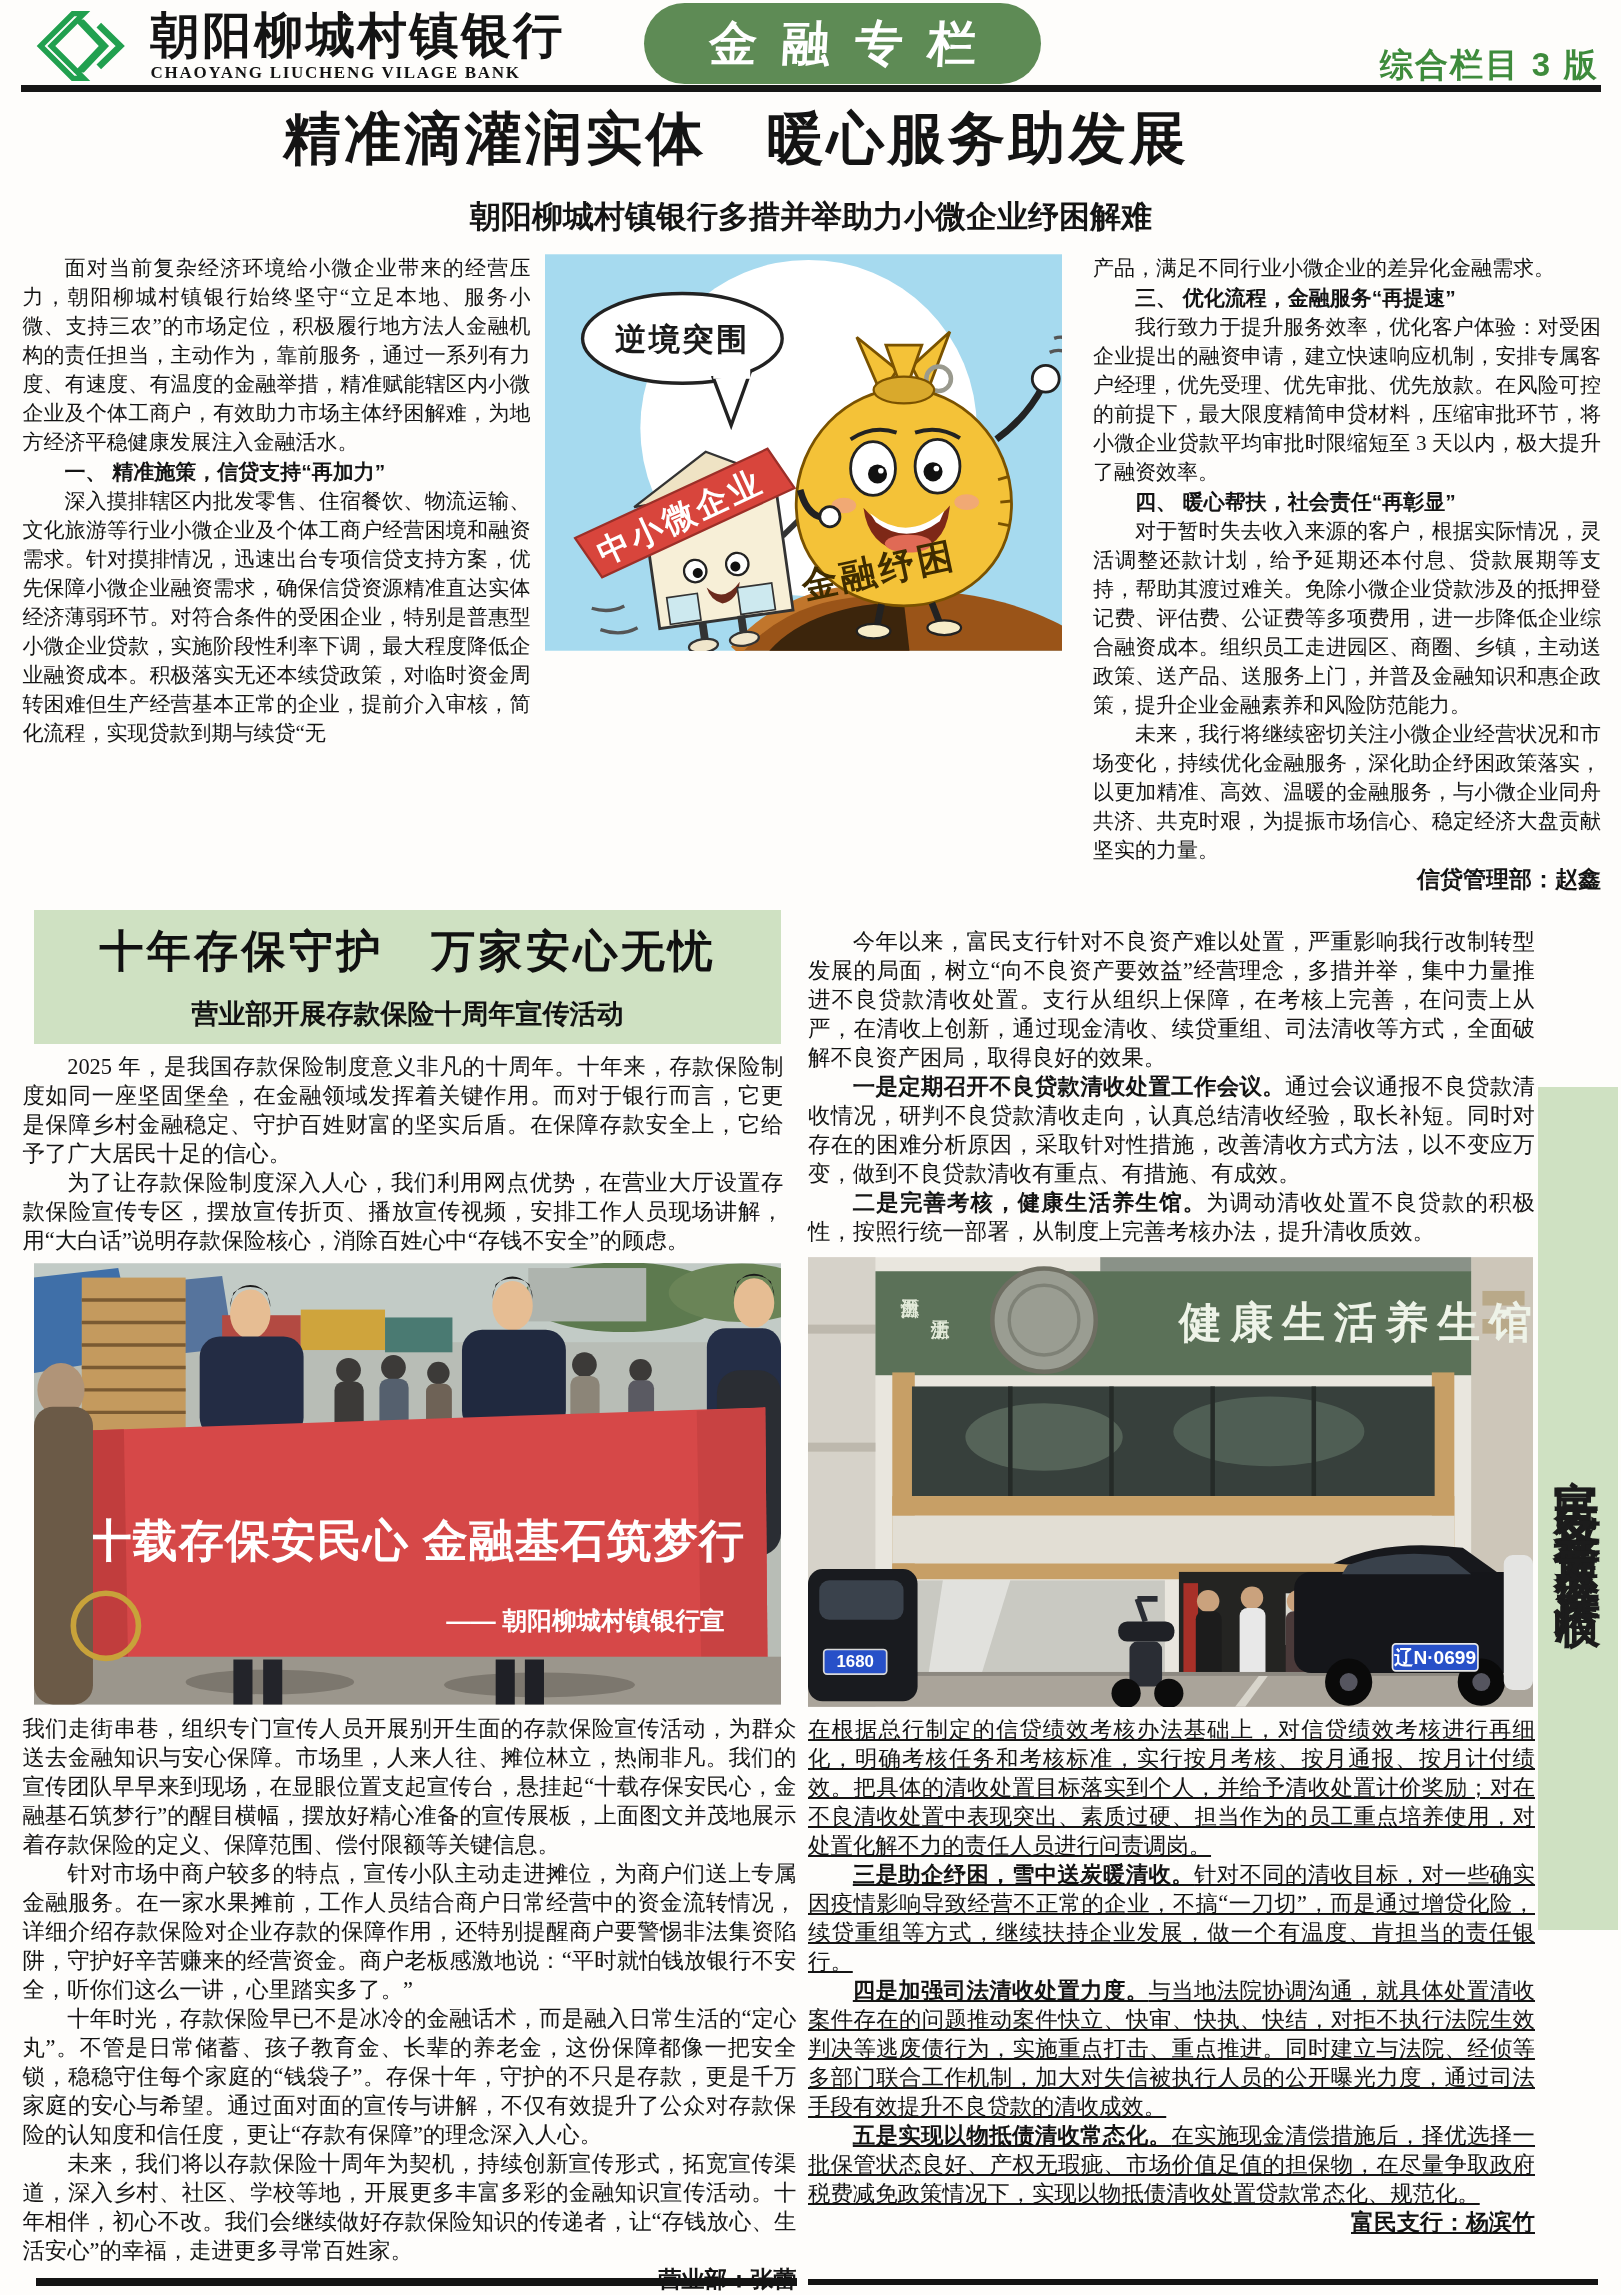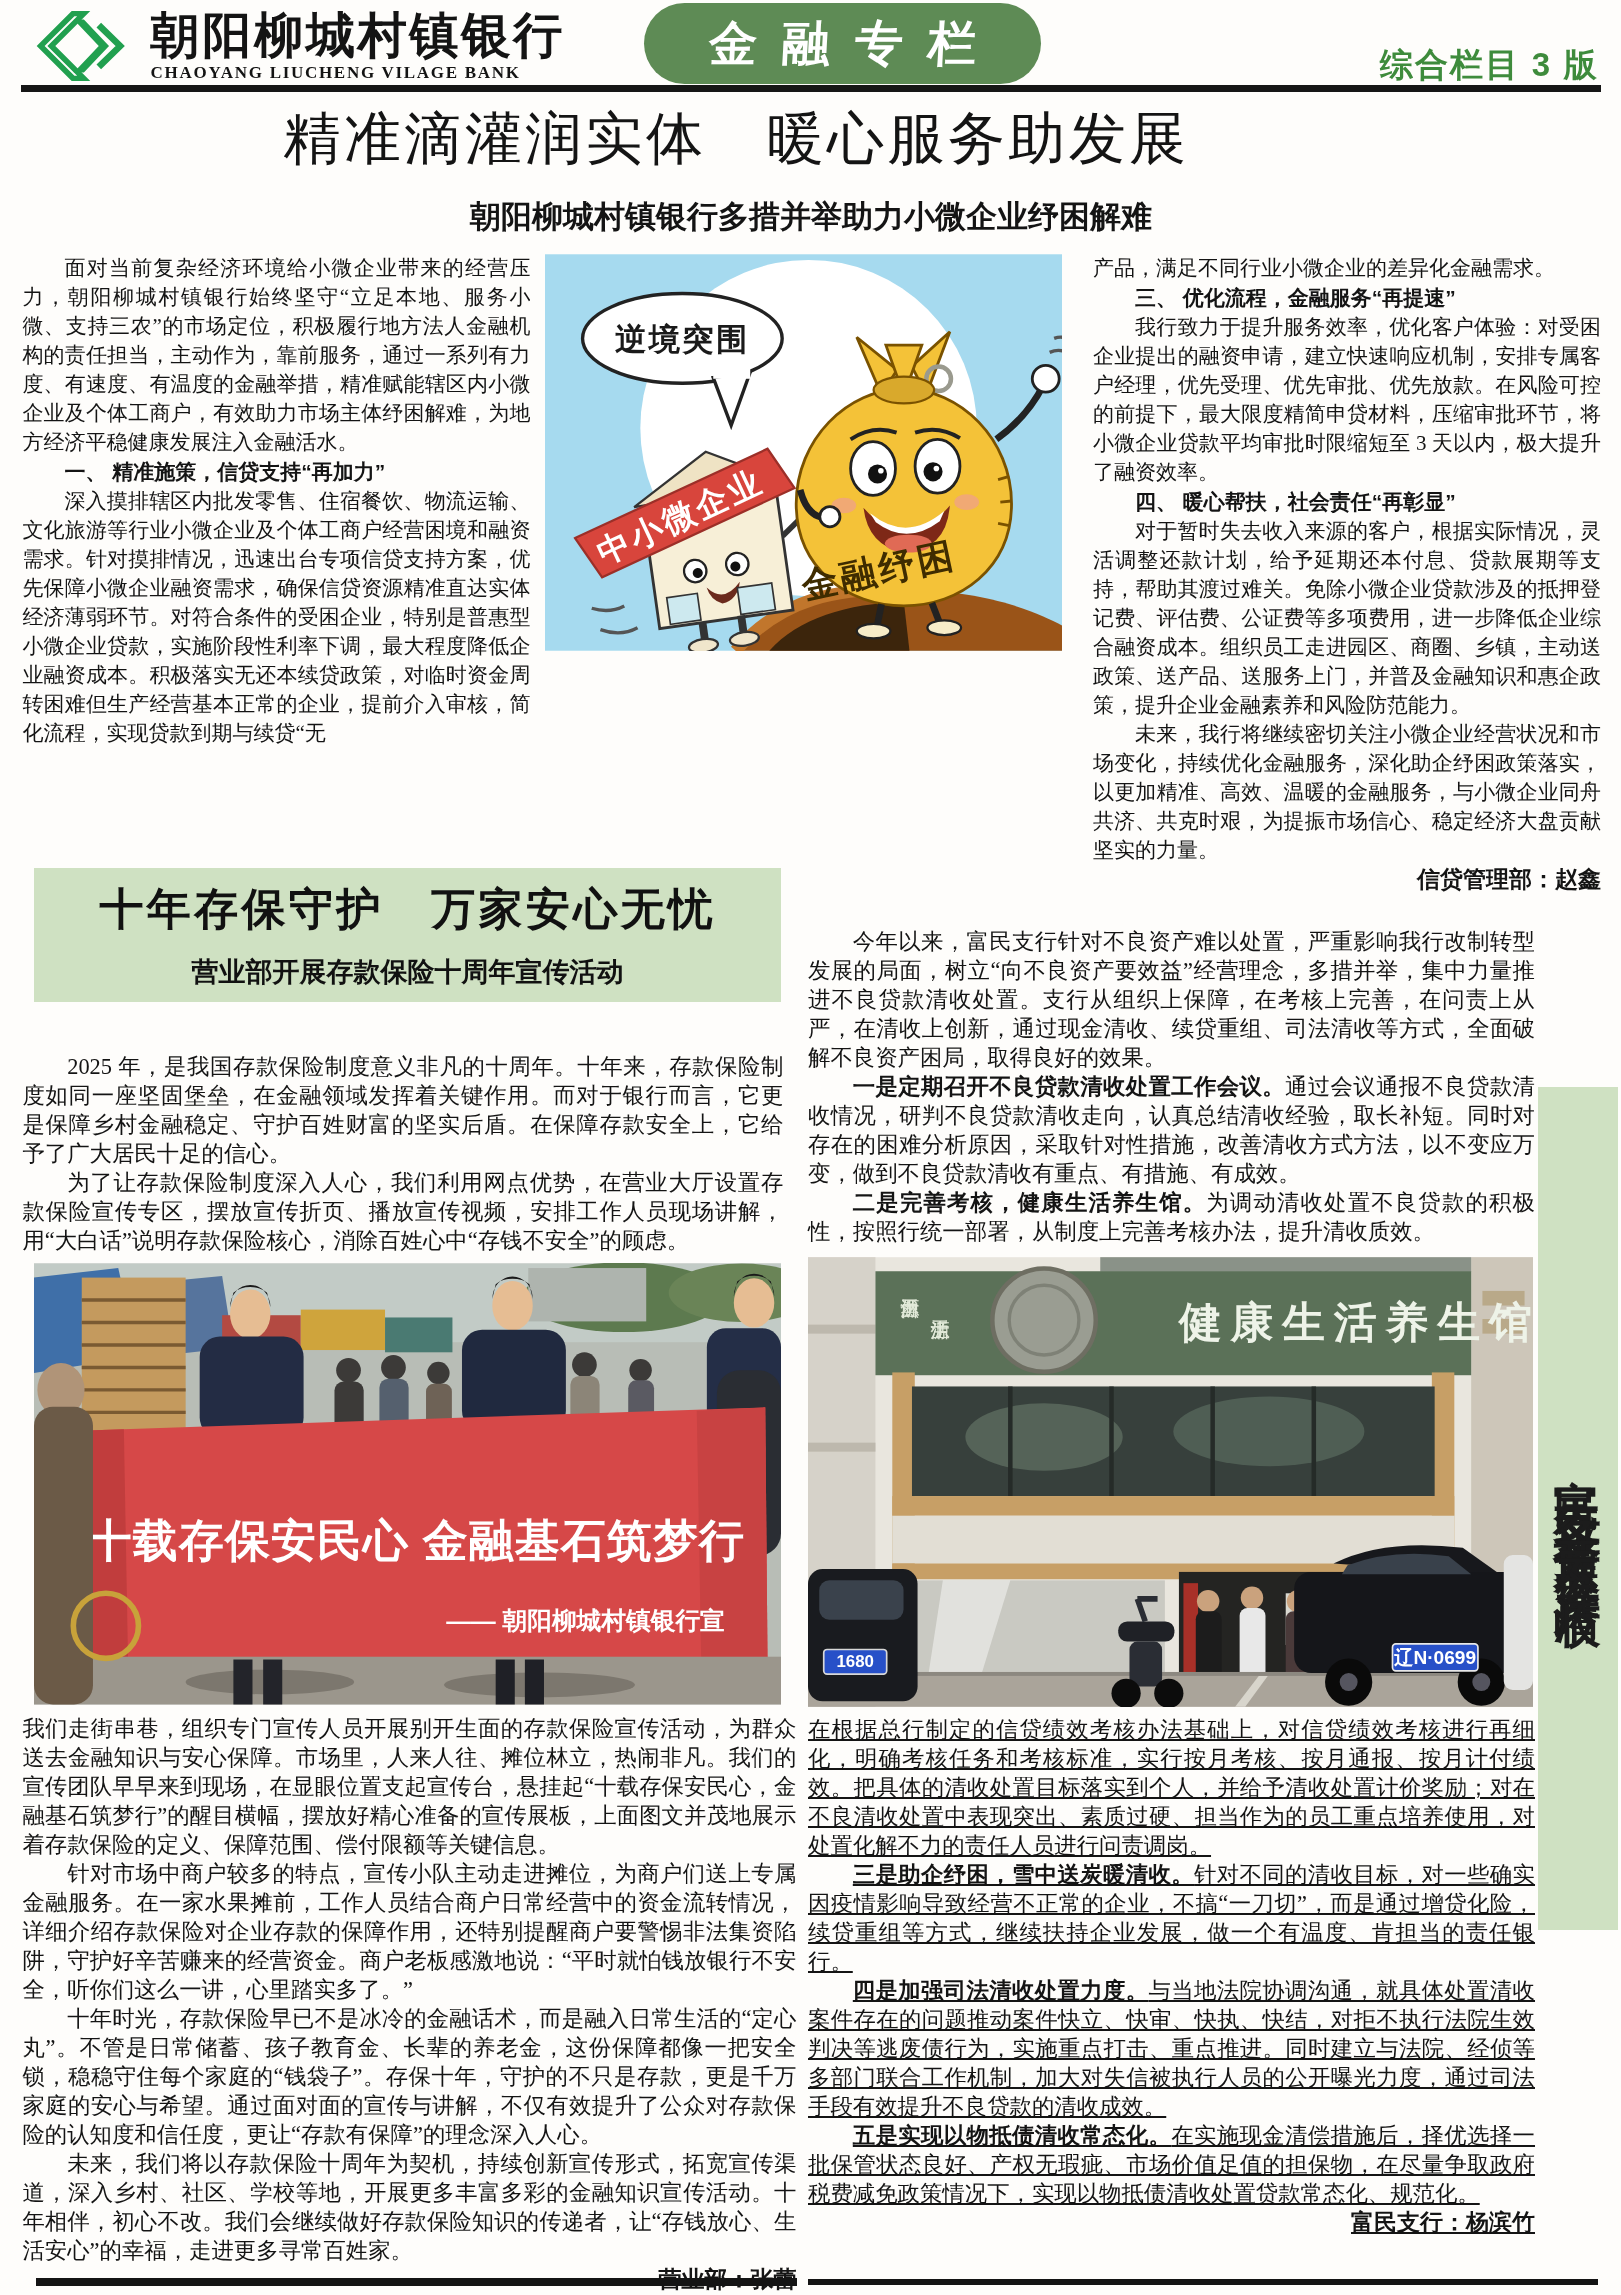--- a/index.html
+++ b/index.html
@@ -13,34 +13,34 @@
   .bank-en{font-size:17px;font-weight:700;letter-spacing:1.7px;margin-top:1.1px;}
   .col-banner{left:644px;top:3.4px;width:397px;height:81px;background:#5e8b55;border-radius:42px;
               display:flex;align-items:center;justify-content:center;}
   .col-banner span{font-family:"Liberation Sans",sans-serif;color:#ffffff;font-size:48px;font-weight:900;
                    letter-spacing:25px;margin-right:-25px;transform:skewX(-3deg);}
   .page-label{left:1290px;top:43px;width:309px;text-align:right;color:#3e8b3c;
               font-family:"Liberation Sans",sans-serif;font-size:33px;font-weight:800;letter-spacing:2.2px;}
   .rule-top{left:21px;top:85px;width:1580px;height:7.3px;background:#161616;}
 
   
-  .a1-title{left:0;top:101px;width:1473px;text-align:center;font-size:57px;font-weight:400;letter-spacing:3.4px;}
+  .a1-title{left:0;top:101px;width:1473px;text-align:center;font-size:57px;font-weight:700;letter-spacing:3.4px;}
   .a1-sub{left:0;top:196px;width:1622px;text-align:center;font-size:31px;font-weight:700;}
   .colblk{position:absolute;width:508px;font-size:21px;line-height:29px;text-align:justify;overflow:hidden;}
   .colblk p,.bodyblk p{margin:0;text-indent:2em;}
   .colblk p.noind,.bodyblk p.noind{text-indent:0;}
   .colblk b,.bodyblk b{font-family:"Liberation Sans",sans-serif;font-weight:700;}
   #a1col1{left:22.4px;top:254px;height:651px;}
   #a1cartoon{left:545px;top:254px;width:462px;height:397px;}
   #a1col2{left:553px;top:663px;height:242px;}
   #a1col3{left:1093px;top:254px;height:652px;}
   .byline{text-align:right;font-family:"Liberation Sans",sans-serif;font-weight:700;font-size:23px;}
 
   
-  .greenbox{left:34px;top:868px;width:747px;height:134px;background:#cfe1c2;
+  .greenbox{left:34px;top:910px;width:747px;height:134px;background:#cfe1c2;
             display:flex;flex-direction:column;align-items:center;justify-content:center;gap:15.7px;}
   .gb-title{font-size:44px;font-weight:900;font-family:"Liberation Sans",sans-serif;letter-spacing:3.4px;color:#111;}
   .gb-sub{font-size:27px;font-weight:700;font-family:"Liberation Sans",sans-serif;color:#111;}
   .bodyblk{position:absolute;font-size:22.4px;line-height:29px;text-align:justify;}
   #a2ltop{left:22.4px;top:1052px;width:761px;}
   #photo1{left:34px;top:1263px;width:747px;height:442px;border-radius:17px;}
   #a2lbot{left:22.4px;top:1714px;width:774px;}
   #a2rtop{left:808px;top:927px;width:727px;}
   #photo2{left:808px;top:1257px;width:725px;height:450px;}
   #a2rbot{left:808px;top:1715px;width:727px;text-decoration:underline;}

